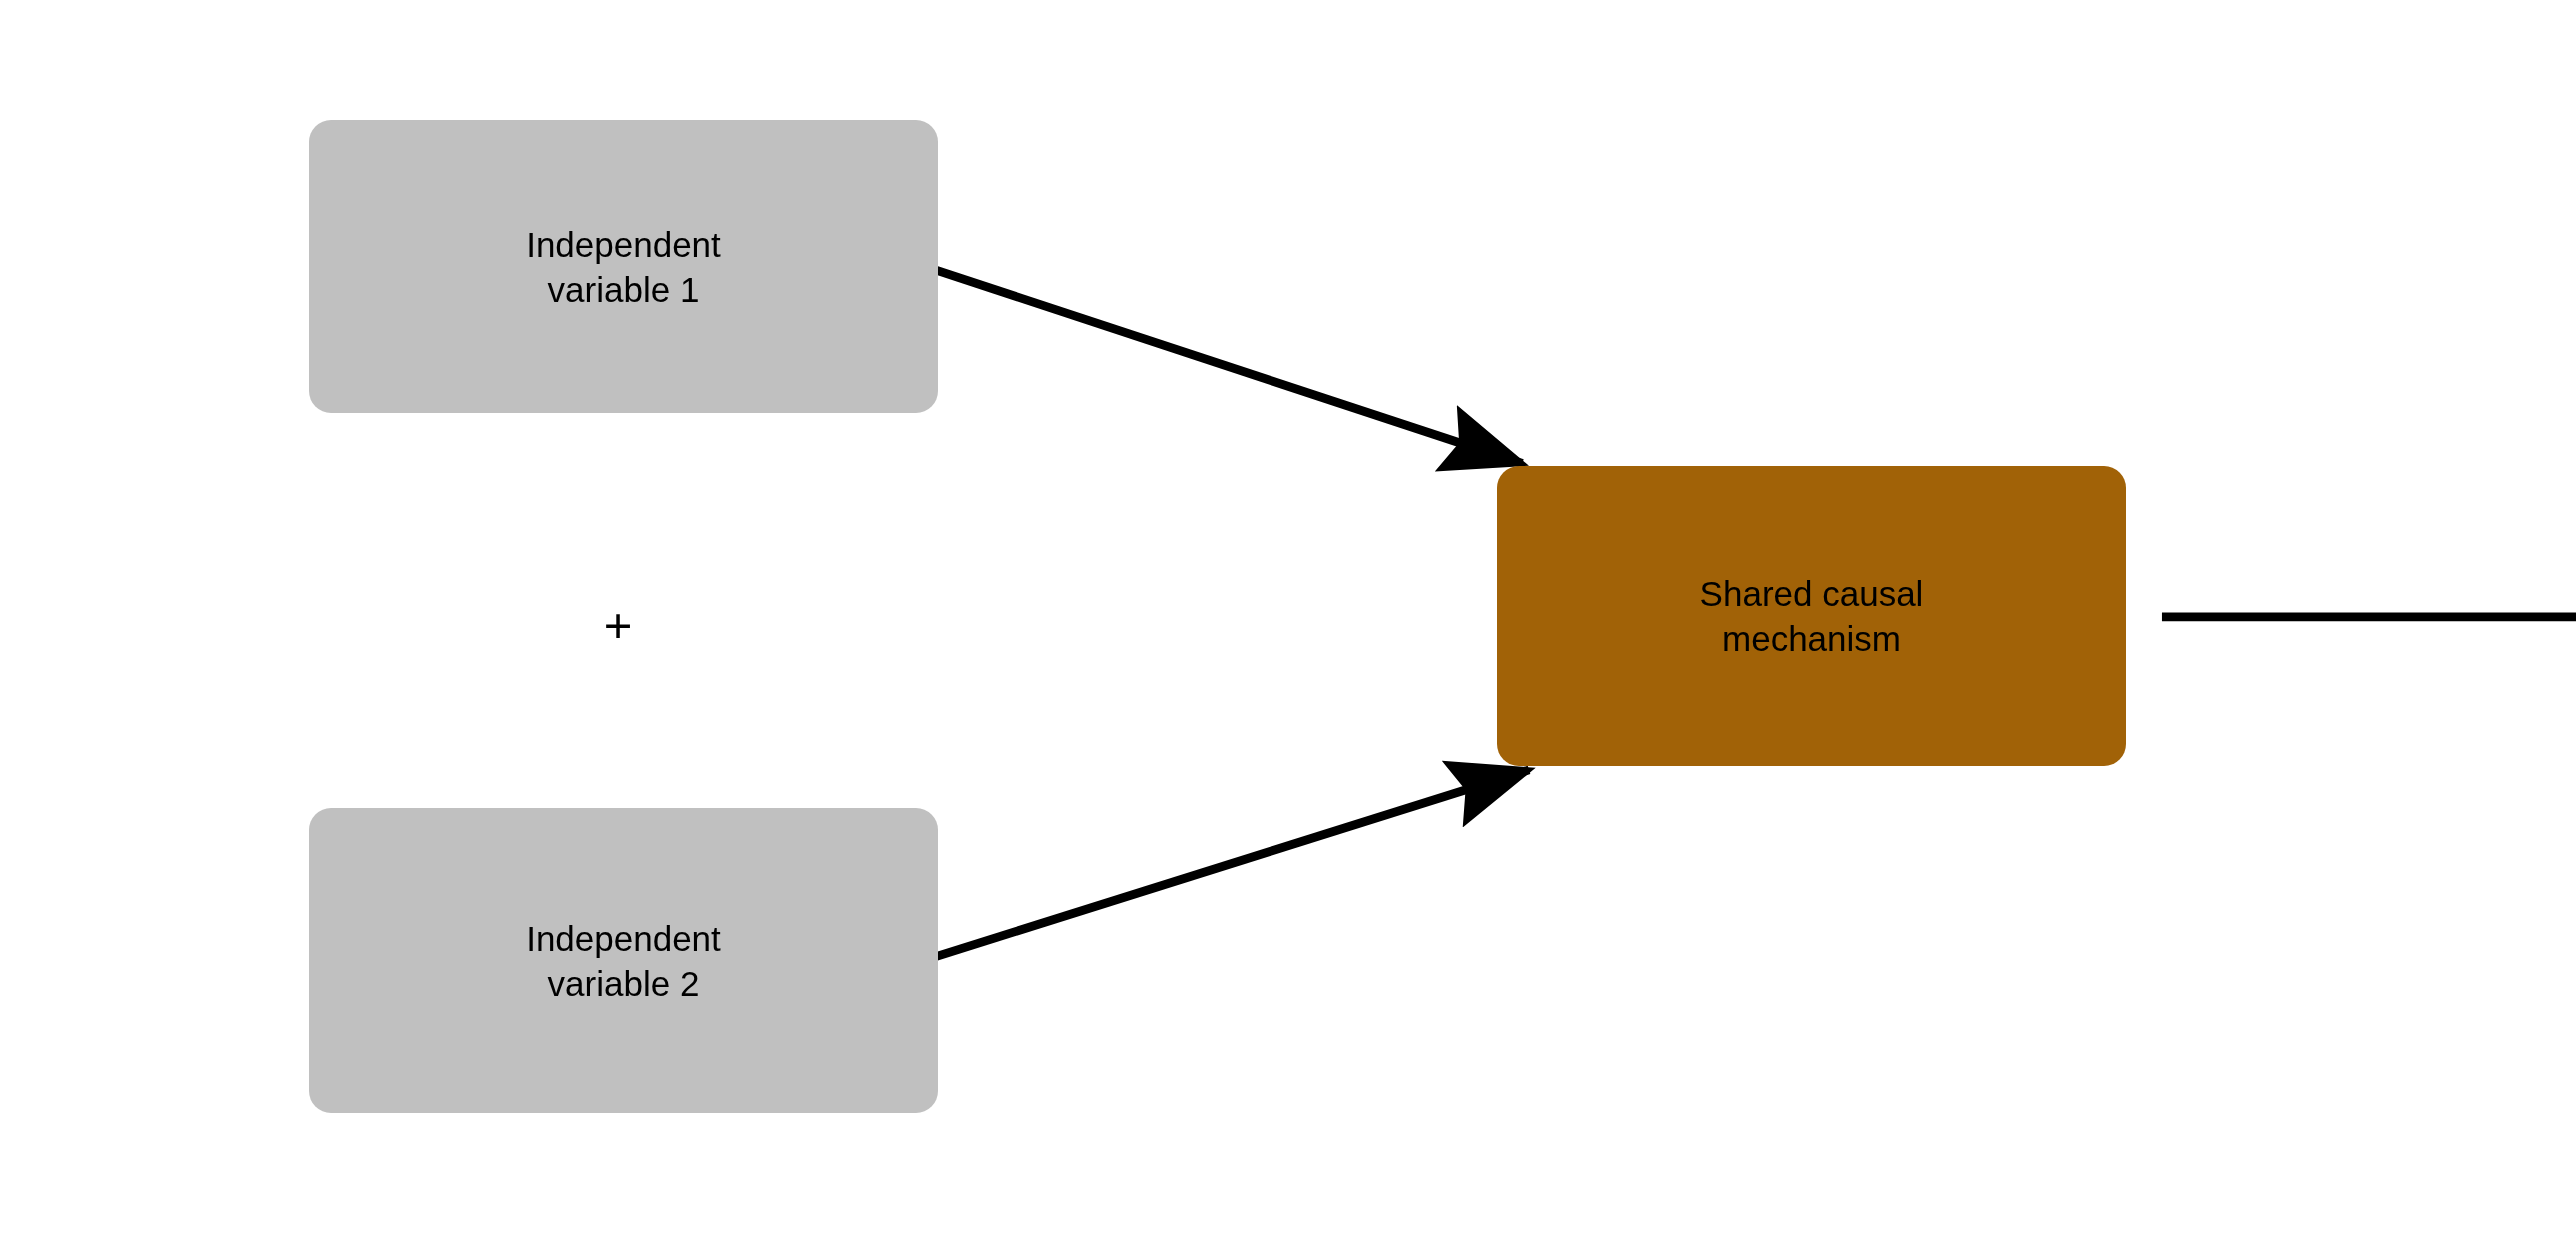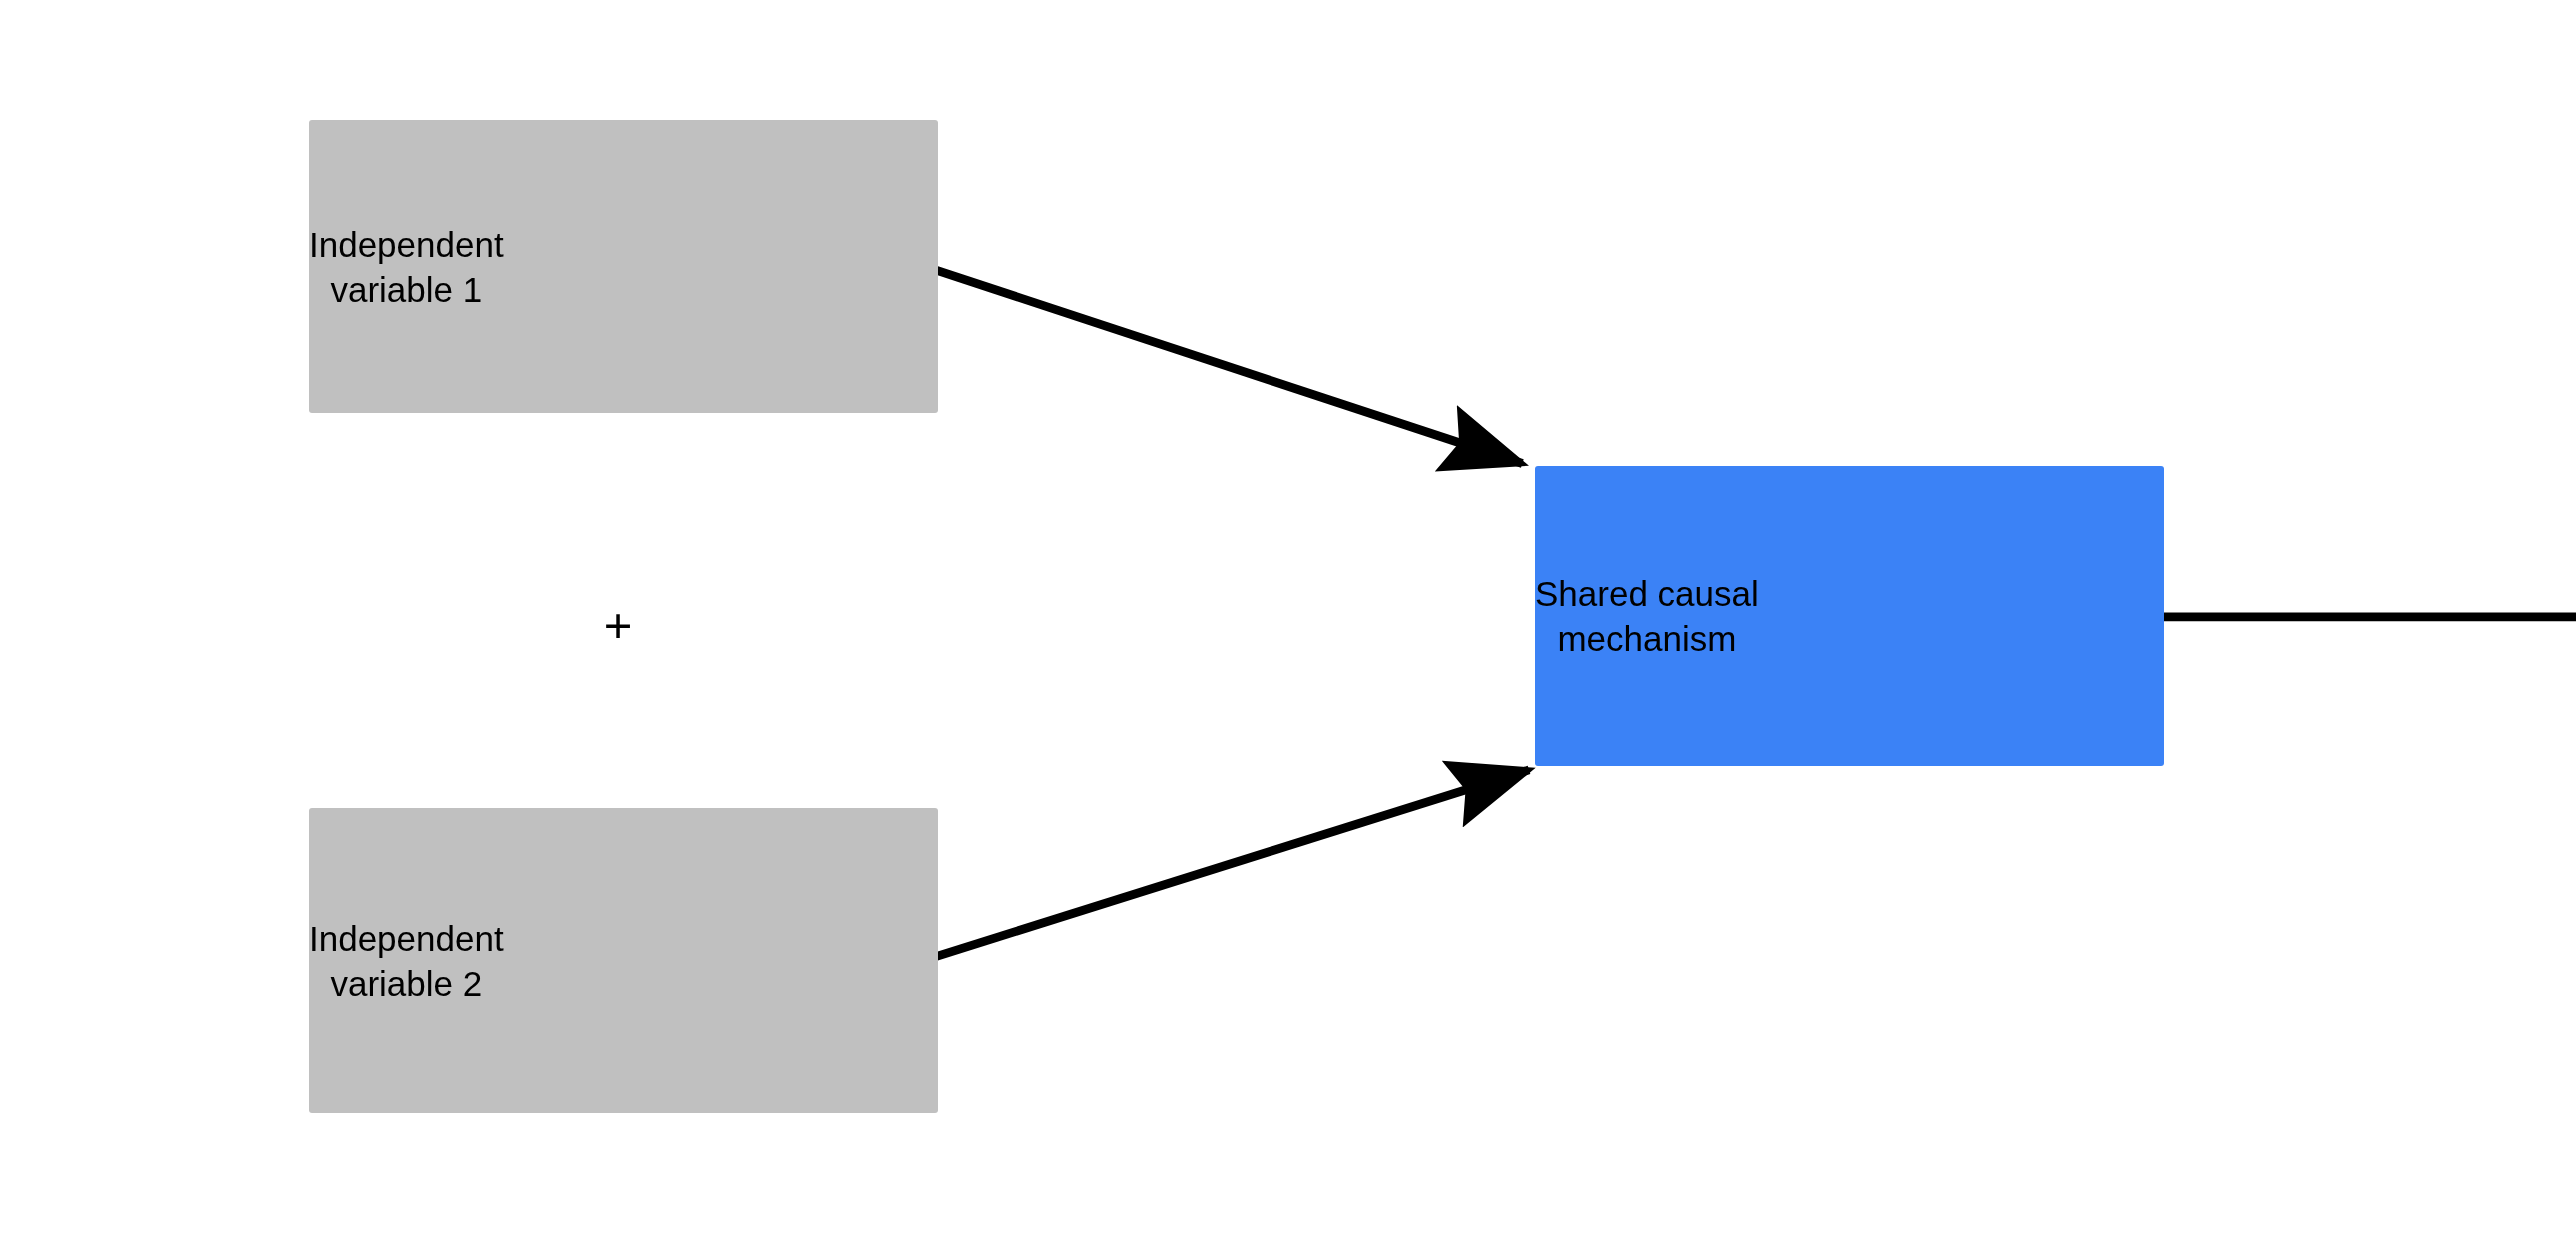--- a/index.html
+++ b/index.html
@@ -11,47 +11,47 @@
     position: relative;
     width: 3709px;
     height: 1236px;
     background: #ffffff;
     overflow: hidden;
     font-family: "Liberation Sans", sans-serif;
   }
   .node {
     position: absolute;
     box-sizing: border-box;
-    border-radius: 3px;
+    border-radius: 22px;
     display: flex;
     align-items: center;
-    justify-content: flex-start;
+    justify-content: center;
     text-align: center;
   }
   .node-label {
     font-size: 35px;
     line-height: 45px;
     color: #000000;
     white-space: pre-line;
     font-weight: 400;
   }
   #node-iv1 {
     left: 309px;  top: 120px;
     width: 629px; height: 293px;
     background: #c0c0c0;
   }
   #node-iv2 {
     left: 309px;  top: 808px;
     width: 629px; height: 305px;
     background: #c0c0c0;
   }
   #node-mechanism {
-    left: 1535px; top: 466px;
+    left: 1497px; top: 466px;
     width: 629px; height: 300px;
-    background: #3b82f6;
+    background: #a16207;
   }
   #plus-operator {
     position: absolute;
     left: 587px;
     top: 592px;
     width: 62px;
     height: 67px;
     display: flex;
     align-items: center;
     justify-content: center;

